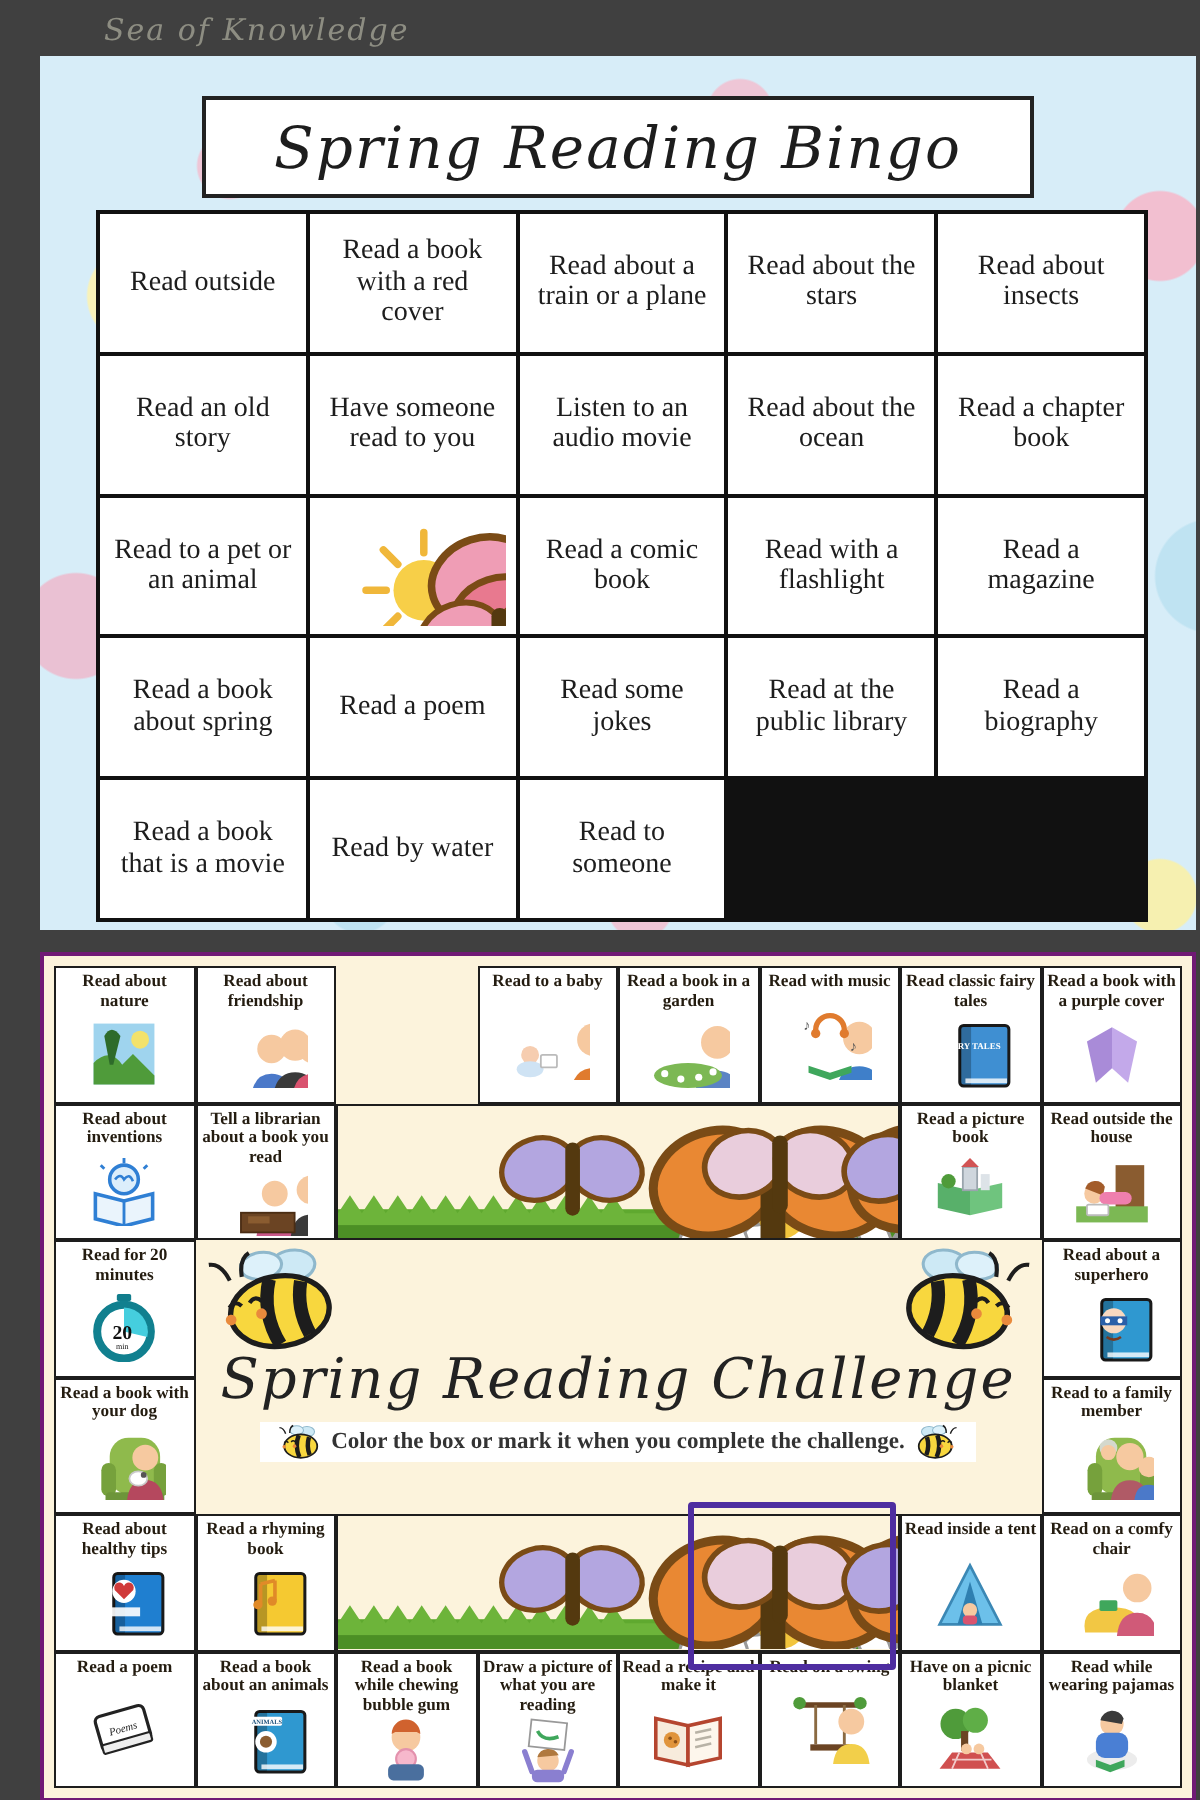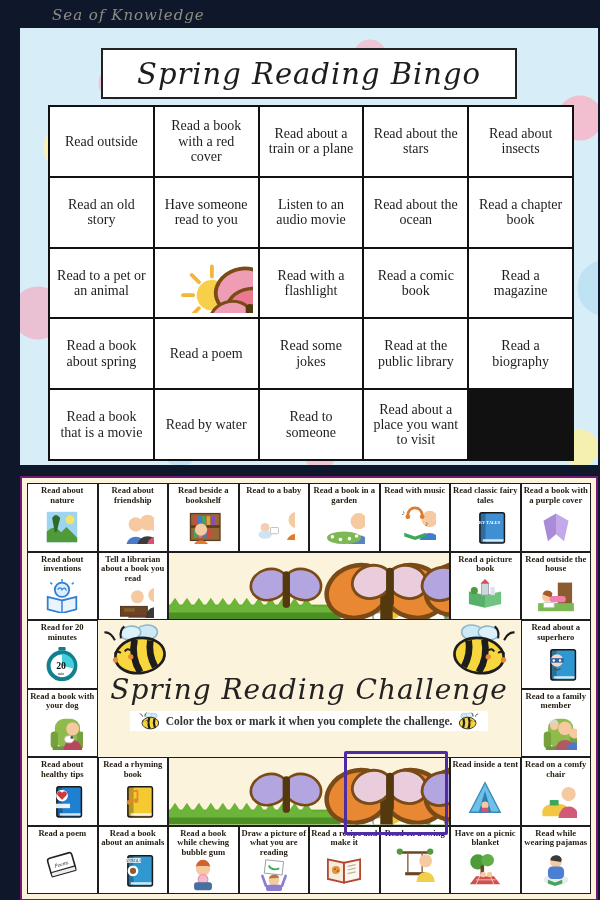--- a/index.html
+++ b/index.html
@@ -1,16 +1,16 @@
 <!DOCTYPE html>
 <html><head>
 <meta charset="utf-8">
 <style>
   html,body{margin:0;padding:0;background:#fff;}
-  .page{position:relative;width:600px;height:900px;background:#0f172a;overflow:hidden;font-family:"Liberation Serif",serif;}
+  .page{position:relative;width:600px;height:900px;background:#404040;overflow:hidden;font-family:"Liberation Serif",serif;}
 
   
   .logo{position:absolute;left:52px;top:6px;font:italic 15px "DejaVu Serif",serif;color:#8d8d82;letter-spacing:1px;}
 
   
   .bingo-card{position:absolute;left:20px;top:28px;width:578px;height:437px;background-color:#d7edf8;
     background-image:
       radial-gradient(circle at 18px 285px,#eac1d3 0 26px,rgba(0,0,0,0) 27px),
       radial-gradient(circle at 70px 225px,#f6f0b0 0 18px,rgba(0,0,0,0) 19px),
       radial-gradient(circle at 48px 120px,#f8f2ba 0 24px,rgba(0,0,0,0) 25px),
@@ -172,26 +172,26 @@
         </div>
       <div class="bcell freecell">
         <svg viewBox="0 0 100 70">
           <use href="#i-sun" transform="translate(4,12) scale(1.05)"></use>
           <use href="#i-bfly" transform="translate(56,8) scale(1.25)" style="--c:#ef9db5"></use>
           <use href="#i-bfly" transform="translate(68,32) scale(1.15)" style="--c:#e8798f"></use>
           <use href="#i-bfly" transform="translate(50,48) scale(1.0)" style="--c:#ef9db5"></use>
         </svg>
       </div>
       <div class="bcell">
+          <span>Read a comic book</span>
+        </div>
+      <div class="bcell">
           <span>Read with a flashlight</span>
         </div>
       <div class="bcell">
-          <span>Read a comic book</span>
-        </div>
-      <div class="bcell">
           <span>Read a magazine</span>
         </div>
       <div class="bcell">
           <span>Read a book about spring</span>
         </div>
       <div class="bcell">
           <span>Read a poem</span>
         </div>
       <div class="bcell">
           <span>Read some jokes</span>
@@ -203,23 +203,20 @@
           <span>Read a biography</span>
         </div>
       <div class="bcell">
           <span>Read a book that is a movie</span>
         </div>
       <div class="bcell">
           <span>Read by water</span>
         </div>
       <div class="bcell">
           <span>Read to someone</span>
-        </div>
-      <div class="bcell">
-          <span>Read about a place you want to visit</span>
         </div>
     </div>
   </div>
 
   <div class="board">
     <div class="cgrid">
 
       <div class="ccell" style="grid-area:1/1">
         <span class="clabel">Read about nature</span>
         <svg class="ci" viewBox="0 0 44 38">
@@ -228,41 +225,20 @@
           <path d="M11 9 q4 -7 9 0 l-4 16 h-2 z" fill="#2e6b2a"></path>
           <circle cx="31" cy="11" r="5" fill="#f3e26b"></circle>
         </svg>
       </div>
       <div class="ccell" style="grid-area:1/2">
         <span class="clabel">Read about friendship</span>
         <svg class="ci" viewBox="0 0 44 38">
           <use href="#i-person" transform="translate(2,7) scale(1.05)" style="--c:#4b79c9"></use>
           <use href="#i-person" transform="translate(13,4) scale(1.15)" style="--c:#3a3a3a"></use>
           <use href="#i-person" transform="translate(25,7) scale(1.05)" style="--c:#d9536f"></use>
-        </svg>
-      </div>
-      <div class="ccell" style="grid-area:1/3">
-        <span class="clabel">Read beside a bookshelf</span>
-        <svg class="ci" viewBox="0 0 44 38">
-          <rect x="8" y="4" width="33" height="30" fill="#9a6638" stroke="#5f3c1c" stroke-width="1.5"></rect>
-          <g>
-            <rect x="11" y="7" width="4" height="10" fill="#d24a3e"></rect>
-              <rect x="16" y="7" width="4" height="10" fill="#3a7fd0"></rect>
-            <rect x="21" y="7" width="4" height="10" fill="#3fa75c"></rect>
-              <rect x="26" y="7" width="4" height="10" fill="#e0a23a"></rect>
-            <rect x="31" y="7" width="4" height="10" fill="#7d4fd0"></rect>
-          </g>
-          <rect x="8" y="17" width="33" height="3" fill="#5f3c1c"></rect>
-          <g>
-            <rect x="12" y="22" width="4" height="9" fill="#3fa75c"></rect>
-              <rect x="17" y="22" width="4" height="9" fill="#d26fa0"></rect>
-            <rect x="22" y="22" width="4" height="9" fill="#3a7fd0"></rect>
-              <rect x="27" y="22" width="4" height="9" fill="#d24a3e"></rect>
-          </g>
-          <use href="#i-person" transform="translate(0,14) scale(0.9)" style="--c:#e07b2e"></use>
         </svg>
       </div>
       <div class="ccell" style="grid-area:1/4">
         <span class="clabel">Read to a baby</span>
         <svg class="ci" viewBox="0 0 44 38">
           <circle cx="12" cy="24" r="5" fill="#f6cdb0"></circle>
           <ellipse cx="12" cy="32" rx="7.5" ry="4.5" fill="#cfe3f4"></ellipse>
           <use href="#i-person" transform="translate(21,5) scale(1.2)" style="--c:#e07b2e"></use>
           <rect x="18" y="24" width="9" height="7" rx="1" fill="#fff" stroke="#bbb"></rect>
         </svg>

